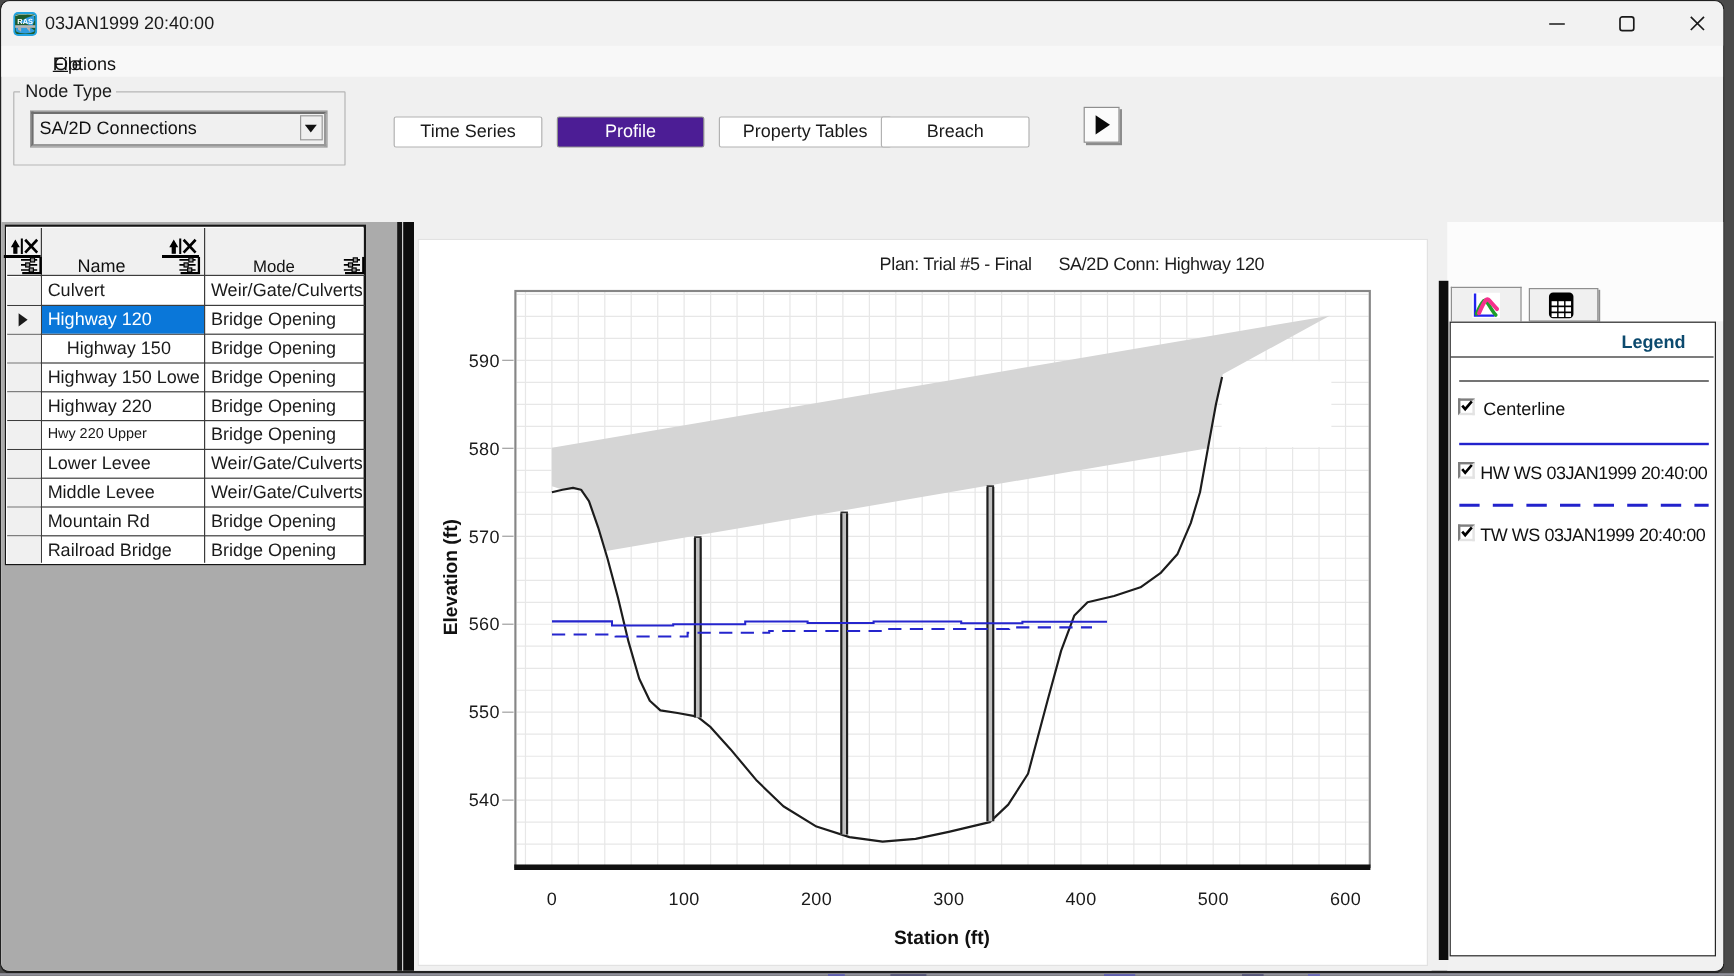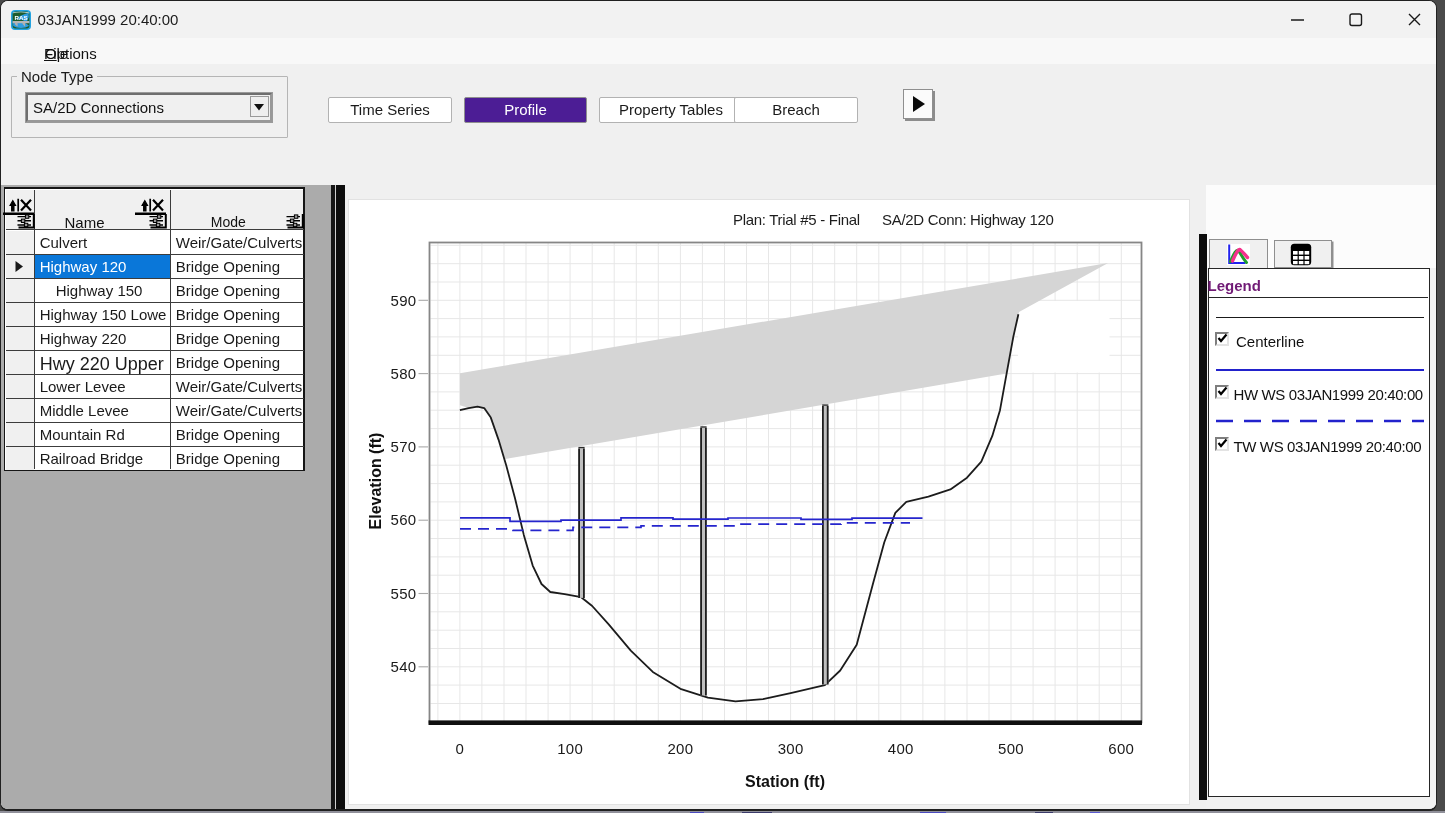--- a/index.html
+++ b/index.html
@@ -129,21 +129,21 @@
   <div style="position:absolute;left:1.5px;top:91.5px;width:28px;height:23px;background:#f0f0f0;"></div>
   <div style="position:absolute;left:30.7px;top:91.5px;width:135px;height:23px;color:#1a1a1a;font-size:15px;padding:3px 0 0 21px;">Highway 150</div>
   <div style="position:absolute;left:166.8px;top:91.5px;width:132px;height:23px;color:#1a1a1a;font-size:15px;padding:3px 0 0 5px;">Bridge Opening</div>
   <div style="position:absolute;left:1.5px;top:115.5px;width:28px;height:23px;background:#f0f0f0;"></div>
   <div style="position:absolute;left:30.7px;top:115.5px;width:135px;height:23px;color:#1a1a1a;font-size:15px;padding:3px 0 0 5px;">Highway 150 Lowe</div>
   <div style="position:absolute;left:166.8px;top:115.5px;width:132px;height:23px;color:#1a1a1a;font-size:15px;padding:3px 0 0 5px;">Bridge Opening</div>
   <div style="position:absolute;left:1.5px;top:139.5px;width:28px;height:23px;background:#f0f0f0;"></div>
   <div style="position:absolute;left:30.7px;top:139.5px;width:135px;height:23px;color:#1a1a1a;font-size:15px;padding:3px 0 0 5px;">Highway 220</div>
   <div style="position:absolute;left:166.8px;top:139.5px;width:132px;height:23px;color:#1a1a1a;font-size:15px;padding:3px 0 0 5px;">Bridge Opening</div>
   <div style="position:absolute;left:1.5px;top:163.5px;width:28px;height:23px;background:#f0f0f0;"></div>
-  <div style="position:absolute;left:30.7px;top:163.5px;width:135px;height:23px;color:#1a1a1a;font-size:18px;padding:3px 0 0 5px;">Hwy 220 Upper</div>
+  <div style="position:absolute;left:30.7px;top:163.5px;width:135px;height:23px;color:#1a1a1a;font-size:12px;padding:3px 0 0 5px;">Hwy 220 Upper</div>
   <div style="position:absolute;left:166.8px;top:163.5px;width:132px;height:23px;color:#1a1a1a;font-size:15px;padding:3px 0 0 5px;">Bridge Opening</div>
   <div style="position:absolute;left:1.5px;top:187.5px;width:28px;height:23px;background:#f0f0f0;"></div>
   <div style="position:absolute;left:30.7px;top:187.5px;width:135px;height:23px;color:#1a1a1a;font-size:15px;padding:3px 0 0 5px;">Lower Levee</div>
   <div style="position:absolute;left:166.8px;top:187.5px;width:132px;height:23px;color:#1a1a1a;font-size:15px;padding:3px 0 0 5px;">Weir/Gate/Culverts</div>
   <div style="position:absolute;left:1.5px;top:211.5px;width:28px;height:23px;background:#f0f0f0;"></div>
   <div style="position:absolute;left:30.7px;top:211.5px;width:135px;height:23px;color:#1a1a1a;font-size:15px;padding:3px 0 0 5px;">Middle Levee</div>
   <div style="position:absolute;left:166.8px;top:211.5px;width:132px;height:23px;color:#1a1a1a;font-size:15px;padding:3px 0 0 5px;">Weir/Gate/Culverts</div>
   <div style="position:absolute;left:1.5px;top:235.5px;width:28px;height:23px;background:#f0f0f0;"></div>
   <div style="position:absolute;left:30.7px;top:235.5px;width:135px;height:23px;color:#1a1a1a;font-size:15px;padding:3px 0 0 5px;">Mountain Rd</div>
   <div style="position:absolute;left:166.8px;top:235.5px;width:132px;height:23px;color:#1a1a1a;font-size:15px;padding:3px 0 0 5px;">Bridge Opening</div>
@@ -219,21 +219,21 @@
           <rect x="14.6" y="8" width="4.6" height="3.6"></rect>
           <rect x="3" y="13" width="4.6" height="3.6"></rect>
           <rect x="8.8" y="13" width="4.6" height="3.6"></rect>
           <rect x="14.6" y="13" width="4.6" height="3.6"></rect>
           <rect x="3" y="18" width="4.6" height="3.2"></rect>
           <rect x="8.8" y="18" width="4.6" height="3.2"></rect>
           <rect x="14.6" y="18" width="4.6" height="3.2"></rect>
         </g>
       </svg>
   <div style="position:absolute;left:1.5px;top:83px;width:222px;height:529px;background:#fff;border:1.4px solid #262626;"></div>
-  <div style="position:absolute;left:1.5px;top:92px;width:197px;text-align:left;font-size:15px;font-weight:bold;color:#701a75;">Legend</div>
+  <div style="position:absolute;left:1.5px;top:92px;width:197px;text-align:right;font-size:15px;font-weight:bold;color:#0c4a6e;">Legend</div>
   <div style="position:absolute;left:3px;top:111.5px;width:219px;height:1.4px;background:#262626;"></div>
   <div style="position:absolute;left:9.5px;top:131.5px;width:208px;height:1.6px;background:#1a1a1a;"></div>
   <div style="position:absolute;left:9px;top:147px;width:14px;height:14px;background:#fff;border-top:2px solid #7e7e7e;border-left:2px solid #7e7e7e;border-right:2px solid #e3e3e3;border-bottom:2px solid #e3e3e3;">
         <svg width="11" height="11" viewBox="0 0 11 11" style="position:absolute;left:0;top:-1px">
           <path d="M1.5 5 L4 8 L9.5 1.5" stroke="#000" stroke-width="2.2" fill="none"></path>
         </svg>
       </div>
   <div style="position:absolute;left:30px;top:147.5px;width:180px;text-align:left;font-size:15px;color:#111;">Centerline</div>
   <div style="position:absolute;left:9.5px;top:184px;width:208px;height:1.7px;background:#2222cc;"></div>
   <div style="position:absolute;left:9px;top:200px;width:14px;height:14px;background:#fff;border-top:2px solid #7e7e7e;border-left:2px solid #7e7e7e;border-right:2px solid #e3e3e3;border-bottom:2px solid #e3e3e3;">

